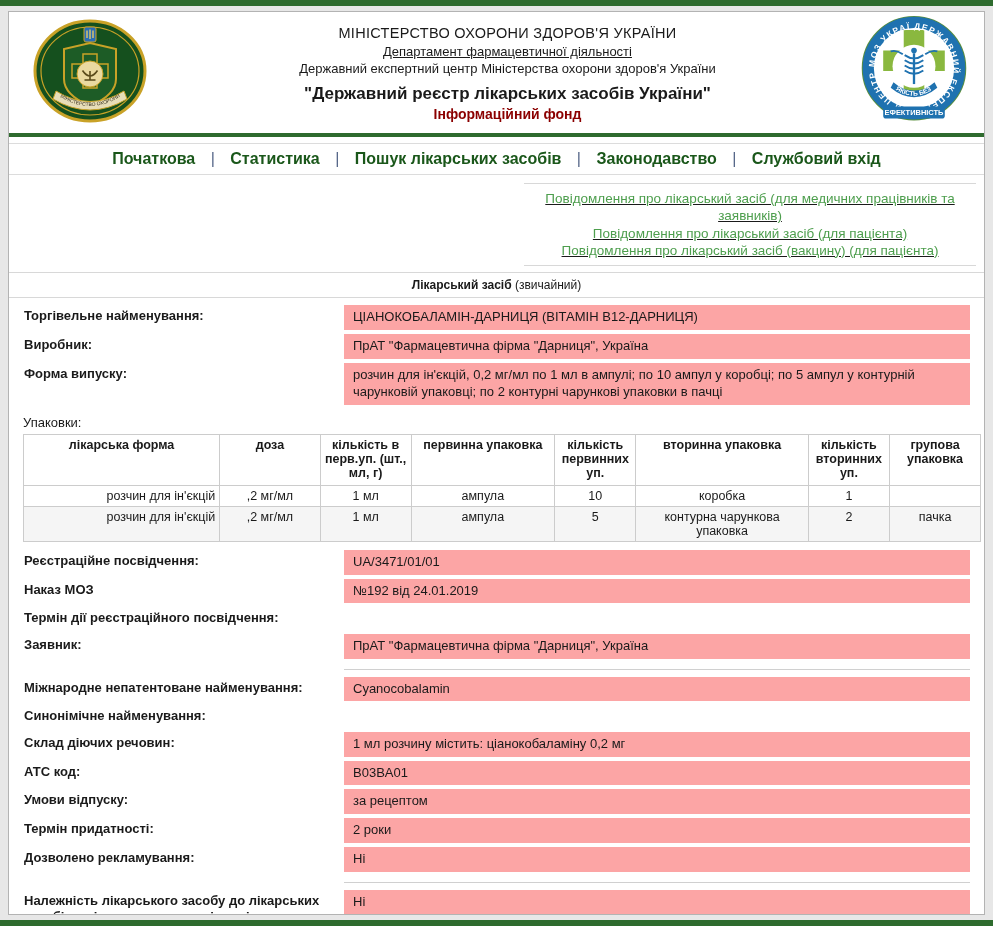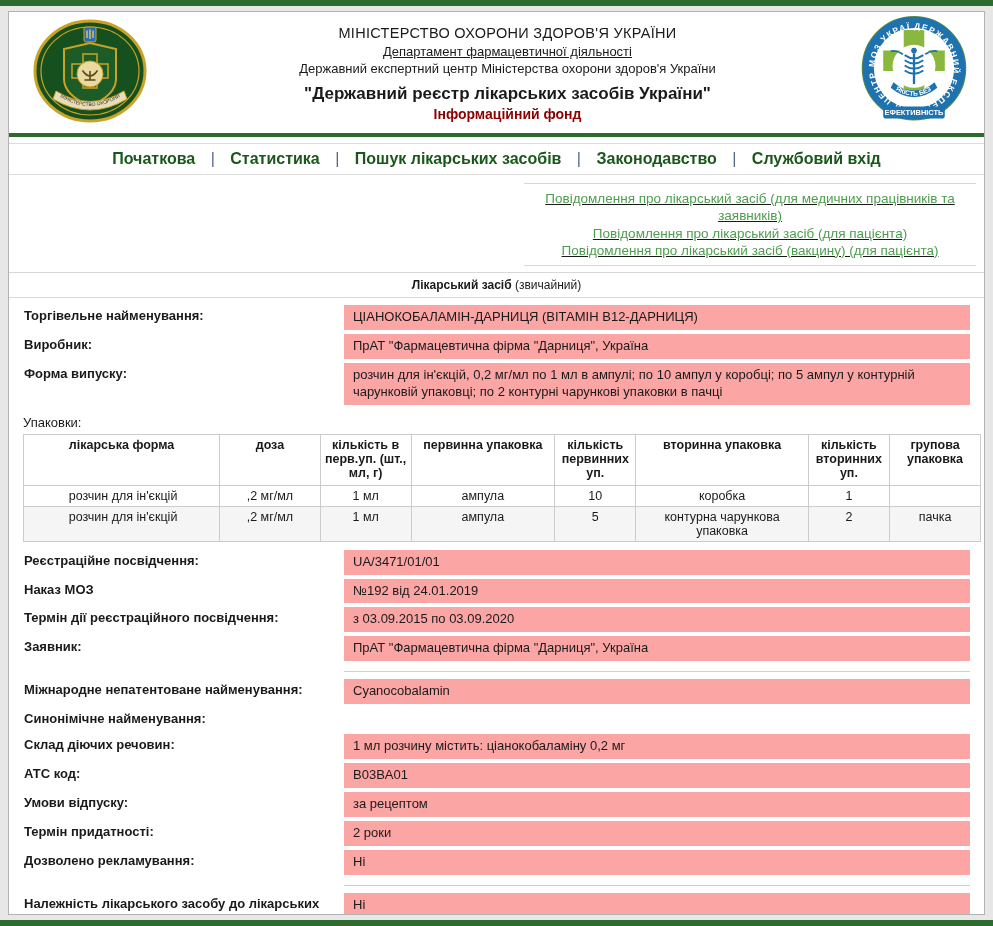--- a/index.html
+++ b/index.html
@@ -70,21 +70,21 @@
 
   .pack-label { margin:6px 14px 2px; font-size:13px; }
   table.packaging {
     width:958px; margin:2px 14px 8px; border-collapse:collapse;
     font-size:12.5px; table-layout:fixed;
   }
   table.packaging th, table.packaging td {
     border:1px solid #cccccc; padding:3px 4px; text-align:center; vertical-align:top;
   }
   table.packaging th { font-weight:bold; padding-bottom:5px; }
-  table.packaging td:first-child { text-align:center; padding-left:7px; }
+  table.packaging td:first-child { text-align:right; padding-left:7px; }
   table.packaging tbody tr:nth-child(2) { background:#f5f5f5; }
   table.packaging th:nth-child(1), table.packaging td:nth-child(1){ width:20.5%; }
   table.packaging th:nth-child(2), table.packaging td:nth-child(2){ width:10.5%; }
   table.packaging th:nth-child(3), table.packaging td:nth-child(3){ width:9.5%; }
   table.packaging th:nth-child(4), table.packaging td:nth-child(4){ width:15%; }
   table.packaging th:nth-child(5), table.packaging td:nth-child(5){ width:8.5%; }
   table.packaging th:nth-child(6), table.packaging td:nth-child(6){ width:18%; }
   table.packaging th:nth-child(7), table.packaging td:nth-child(7){ width:8.5%; }
   table.packaging th:nth-child(8), table.packaging td:nth-child(8){ width:9.5%; }
 
@@ -216,21 +216,20 @@
             <div class="field-row">
               <div class="field-label">Реєстраційне посвідчення:</div>
               <div class="field-value">UA/3471/01/01</div>
             </div>
             <div class="field-row">
               <div class="field-label">Наказ МОЗ</div>
               <div class="field-value">№192 від 24.01.2019</div>
             </div>
             <div class="field-row">
               <div class="field-label">Термін дії реєстраційного посвідчення:</div>
-              <div class="field-value">з 03.09.2015 по 03.09.2020</div>
             </div>
             <div class="field-row">
               <div class="field-label">Заявник:</div>
               <div class="field-value">ПрАТ "Фармацевтична фірма "Дарниця", Україна</div>
             </div>
           </div>
 
         <div class="sep-line"></div>
 
         <div class="field-group">

